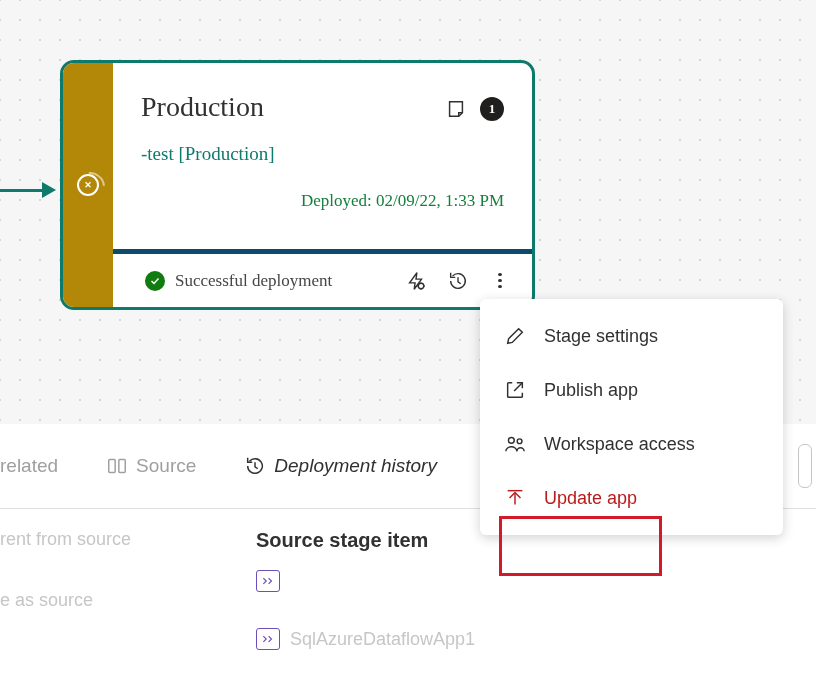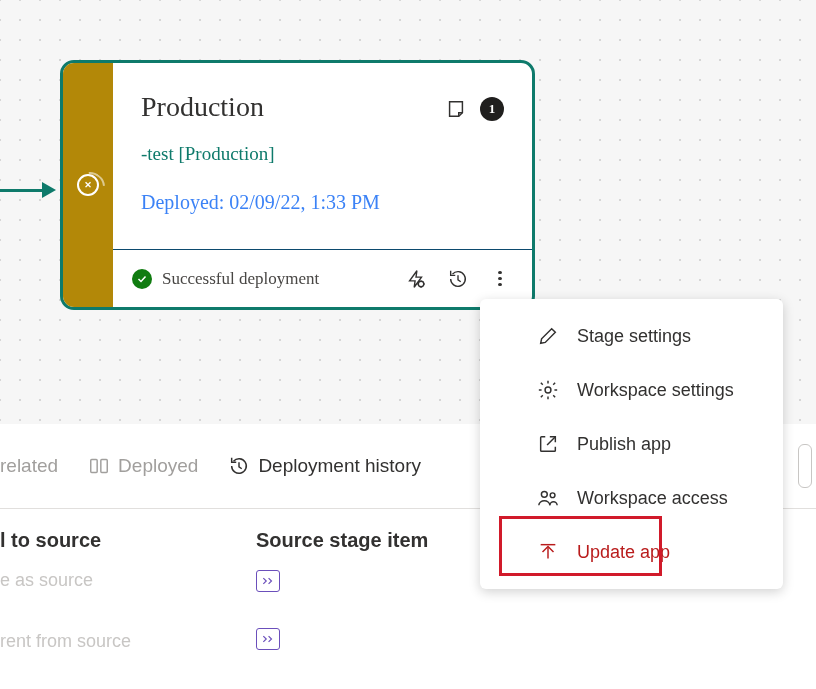--- a/index.html
+++ b/index.html
@@ -154,30 +154,31 @@
     background: #201f1e;
     color: #fff;
     font-size: 13px;
     display: flex;
     align-items: center;
     justify-content: center;
     font-weight: 600;
   }
   .card-deployed {
     padding: 26px 28px 0 28px;
-    font-size: 20px;
-    color: #3b82f6;
+    font-size: 17px;
+    color: #15803d;
+    text-align: right;
   }
   .card-footer {
     margin-top: auto;
-    border-top: 1px solid #0c4a6e;
+    border-top: 5px solid #0c4a6e;
     height: 58px;
     display: flex;
     align-items: center;
-    padding: 0 10px 0 19px;
+    padding: 0 10px 0 32px;
   }
   .status {
     display: flex;
     align-items: center;
     gap: 10px;
     flex: 1;
   }
   .status-dot {
     width: 20px;
     height: 20px;
@@ -246,21 +247,20 @@
   }
   .menu-item {
     height: 54px;
     display: flex;
     align-items: center;
     gap: 18px;
     padding: 0 24px;
     cursor: pointer;
     font-size: 18px;
     color: #323130;
-    margin-left: 33px;
   }
   .menu-item.disabled {
     color: #b91c1c;
     cursor: default;
   }
   .menu-icon {
     width: 22px;
     height: 22px;
     display: flex;
     align-items: center;
@@ -292,34 +292,35 @@
     left: 0;
     width: 816px;
     height: 265px;
     background: #fff;
   }
   .toolbar {
     height: 85px;
     border-bottom: 1px solid #e1dfdd;
     display: flex;
     align-items: center;
-    gap: 30px;
+    gap: 48px;
     padding-left: 0;
   }
   .tb-item {
     display: flex;
     align-items: center;
     gap: 8px;
     font-size: 19px;
     color: #a19f9d;
     cursor: default;
   }
   .tb-item.enabled {
     color: #323130;
     cursor: pointer;
+    font-style: italic;
   }
   .tb-item svg {
     width: 22px;
     height: 22px;
     stroke: currentColor;
     stroke-width: 1.6;
     fill: none;
   }
   .tb-right {
     margin-left: auto;
@@ -459,29 +460,20 @@
     <div class="menu-icon">
       <svg viewBox="0 0 24 24">
           <path d="M4 20l1-5L16 4l4 4L9 19l-5 1z"></path>
         </svg>
     </div>
     <span>Stage settings</span>
   </div>
   <div class="menu-item">
     <div class="menu-icon">
       <svg viewBox="0 0 24 24">
-          <circle cx="12" cy="12" r="3.2"></circle>
-          <path d="M12 2v3M12 19v3M4.2 4.2l2.1 2.1M17.7 17.7l2.1 2.1M2 12h3M19 12h3M4.2 19.8l2.1-2.1M17.7 6.3l2.1-2.1"></path>
-        </svg>
-    </div>
-    <span>Workspace settings</span>
-  </div>
-  <div class="menu-item">
-    <div class="menu-icon">
-      <svg viewBox="0 0 24 24">
           <path d="M9 4H5a1 1 0 0 0-1 1v14a1 1 0 0 0 1 1h14a1 1 0 0 0 1-1v-4"></path>
           <path d="M14 4h6v6"></path>
           <path d="M20 4L11 13"></path>
         </svg>
     </div>
     <span>Publish app</span>
   </div>
   <div class="menu-item">
     <div class="menu-icon">
       <svg viewBox="0 0 24 24">
@@ -510,54 +502,54 @@
 <div class="lower">
   <div class="toolbar">
     <div class="tb-item">
       <span>related</span>
     </div>
     <div class="tb-item">
       <svg viewBox="0 0 24 24">
           <rect x="3" y="5" width="7" height="14" rx="1"></rect>
           <rect x="14" y="5" width="7" height="14" rx="1"></rect>
         </svg>
-      <span>Deployed</span>
+      <span>Source</span>
     </div>
     <div class="tb-item enabled">
       <svg viewBox="0 0 24 24">
           <path d="M4 12a8 8 0 1 0 2-5.3"></path>
           <polyline points="4 3 4 8 9 8"></polyline>
           <path d="M12 8v5l3 2"></path>
         </svg>
       <span>Deployment history</span>
     </div>
     <div class="tb-right">
       <div class="tb-btn"></div>
     </div>
   </div>
 
   <div class="content-area">
     <div class="col-left">
-      <div class="col-title">l to source</div>
+      <div class="faded-row">rent from source</div>
       <div class="faded-row">e as source</div>
-      <div class="faded-row">rent from source</div>
     </div>
     <div class="col-right">
       <div class="col-title">Source stage item</div>
       <div class="item-row">
         <div class="small-icon">
           <svg viewBox="0 0 24 24">
               <polyline points="4 7 9 12 4 17"></polyline>
               <polyline points="13 7 18 12 13 17"></polyline>
             </svg>
         </div>
       </div>
       <div class="item-row">
         <div class="small-icon">
           <svg viewBox="0 0 24 24">
               <polyline points="4 7 9 12 4 17"></polyline>
               <polyline points="13 7 18 12 13 17"></polyline>
             </svg>
         </div>
+        <span>SqlAzureDataflowApp1</span>
       </div>
     </div>
   </div>
 </div>
 
 </body></html>

